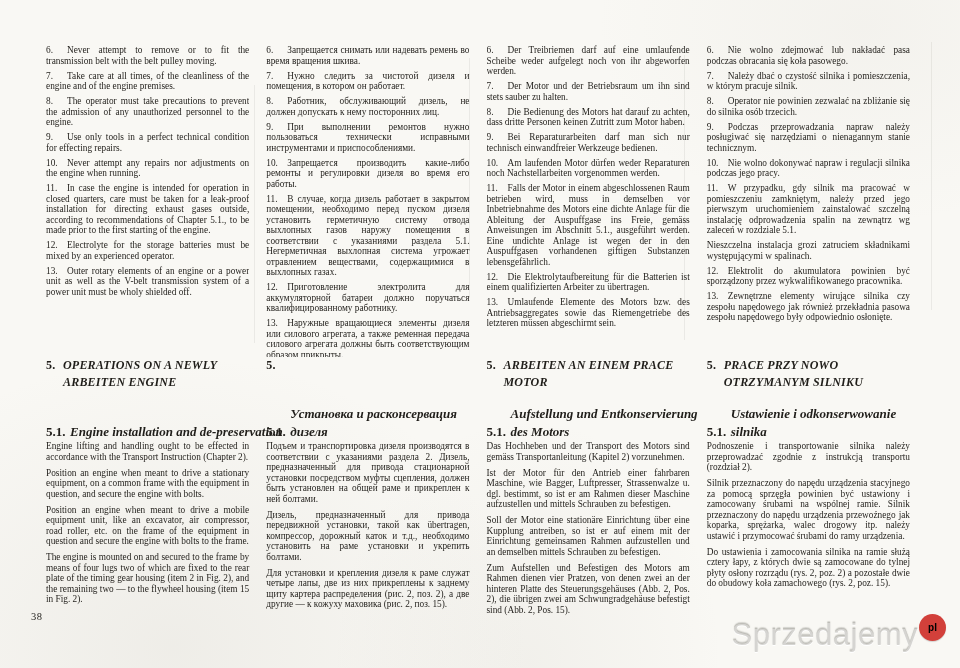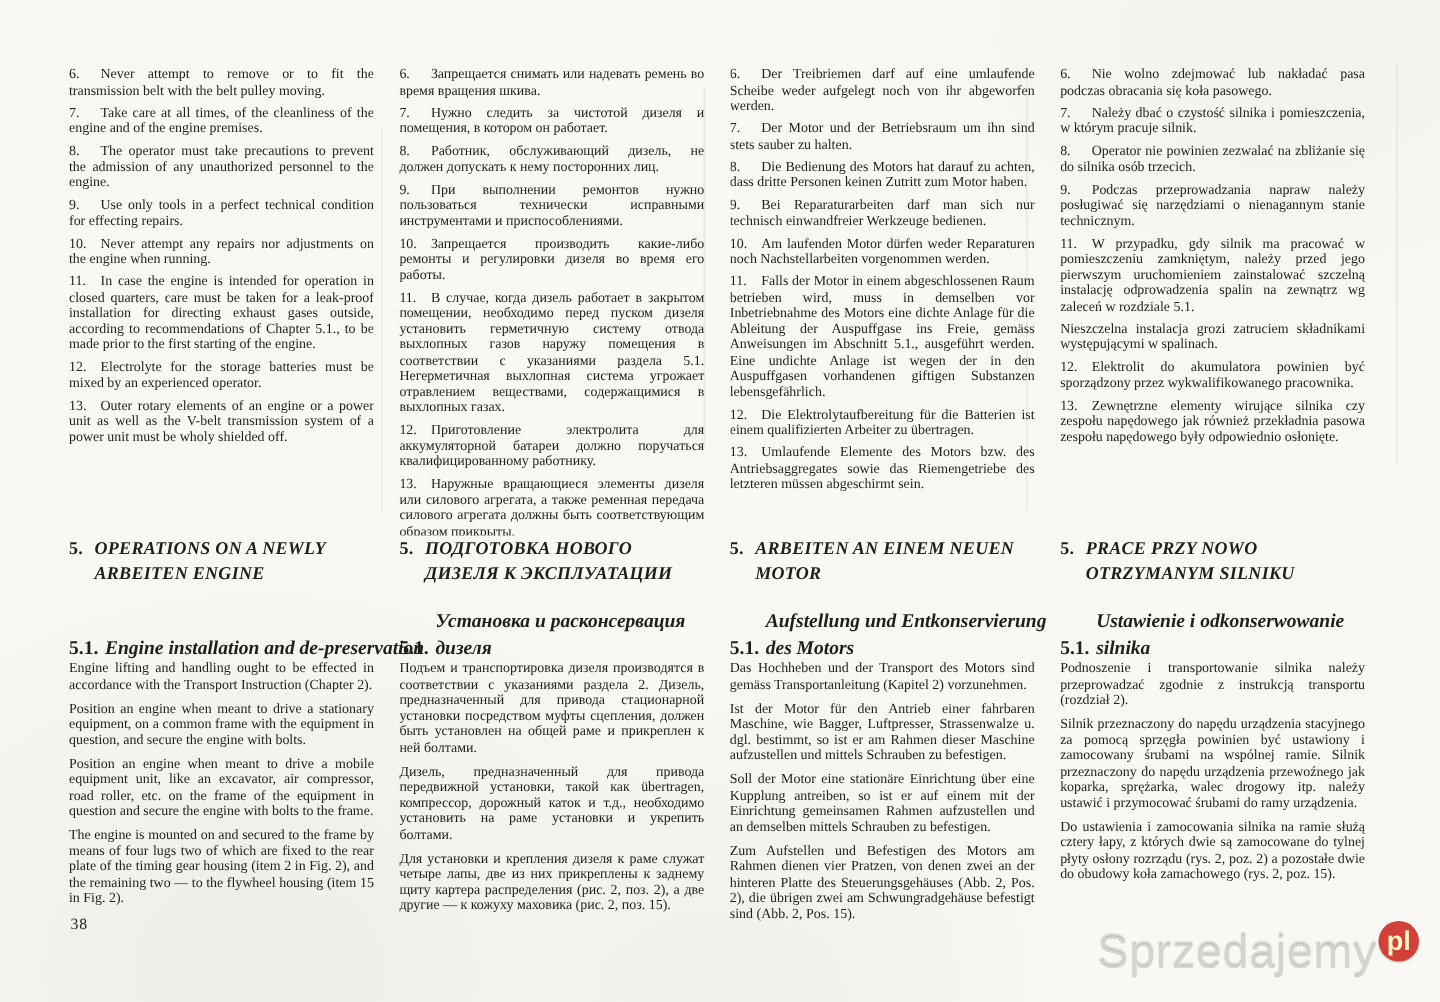--- a/index.html
+++ b/index.html
@@ -39,39 +39,39 @@
   .sub-head .h-num{flex:0 0 24px;}
   .h-lines{min-width:0;}
   .h-lines div{white-space:nowrap;font-style:italic;}
   .body-paras p{margin-bottom:5.5px;}
   .gutter-shadow{position:absolute;width:1px;background:rgba(110,106,96,0.10);}
   .gs1{left:254px;top:85px;height:258px;}
   .gs2{left:469px;top:58px;height:240px;}
   .gs3{left:684px;top:55px;height:285px;}
   .gs4{left:931px;top:42px;height:268px;}
   .page-number{
-    position:absolute;left:47px;top:611px;
+    position:absolute;left:31px;top:611px;
     font-size:10.5px;font-weight:400;letter-spacing:.5px;
   }
   .watermark{
     position:absolute;right:14px;bottom:10px;
     display:flex;align-items:flex-start;
     font-family:"Liberation Sans","DejaVu Sans",sans-serif;
     pointer-events:none;
   }
   .wm-text{
     font-size:31px;font-weight:400;letter-spacing:.5px;
     color:rgba(158,155,148,0.42);
     text-shadow:0 1px 0 rgba(255,255,255,0.95), 0 -1px 1px rgba(120,117,110,0.28);
     line-height:1.5;
   }
   .wm-badge{
     width:27px;height:27px;border-radius:50%;
-    background:#d2403a;color:#fef9c3;
-    font-size:18px;font-weight:700;
+    background:#d2403a;color:#000000;
+    font-size:10px;font-weight:700;
     display:flex;align-items:center;justify-content:center;
     margin-left:1px;margin-top:2px;
     box-shadow:0 1px 1px rgba(0,0,0,0.15);
   }
 </style>
 </head>
 <body>
 
 <div class="page">
 
@@ -119,24 +119,20 @@
           <p><span class="num">7.</span>Нужно следить за чистотой дизеля и помещения, в котором он работает.</p>
           <p><span class="num">8.</span>Работник, обслуживающий дизель, не должен допускать к нему посторонних лиц.</p>
           <p><span class="num">9.</span>При выполнении ремонтов нужно пользоваться технически исправными инструментами и приспособлениями.</p>
           <p><span class="num">10.</span>Запрещается производить какие-либо ремонты и регулировки дизеля во время его работы.</p>
           <p><span class="num">11.</span>В случае, когда дизель работает в закрытом помещении, необходимо перед пуском дизеля установить герметичную систему отвода выхлопных газов наружу помещения в соответствии с указаниями раздела 5.1. Негерметичная выхлопная система угрожает отравлением веществами, содержащимися в выхлопных газах.</p>
           <p><span class="num">12.</span>Приготовление электролита для аккумуляторной батареи должно поручаться квалифицированному работнику.</p>
           <p><span class="num">13.</span>Наружные вращающиеся элементы дизеля или силового агрегата, а также ременная передача силового агрегата должны быть соответствующим образом прикрыты.</p>
         </div>
       <h2 class="sec-head">
         <span class="h-num">5.</span>
-        <span class="h-lines">
-            <div>ПОДГОТОВКА НОВОГО</div>
-            <div>ДИЗЕЛЯ К ЭКСПЛУАТАЦИИ</div>
-          </span>
       </h2>
       <h3 class="sub-head">
         <span class="h-num">5.1.</span>
         <span class="h-lines">
             <div>Установка и расконсервация</div>
             <div>дизеля</div>
           </span>
       </h3>
       <div class="body-paras">
           <p>Подъем и транспортировка дизеля производятся в соответствии с указаниями раздела 2. Дизель, предназначенный для привода стационарной установки посредством муфты сцепления, должен быть установлен на общей раме и прикреплен к ней болтами.</p>
@@ -152,21 +148,21 @@
           <p><span class="num">8.</span>Die Bedienung des Motors hat darauf zu achten, dass dritte Personen keinen Zutritt zum Motor haben.</p>
           <p><span class="num">9.</span>Bei Reparaturarbeiten darf man sich nur technisch einwandfreier Werkzeuge bedienen.</p>
           <p><span class="num">10.</span>Am laufenden Motor dürfen weder Reparaturen noch Nachstellarbeiten vorgenommen werden.</p>
           <p><span class="num">11.</span>Falls der Motor in einem abgeschlossenen Raum betrieben wird, muss in demselben vor Inbetriebnahme des Motors eine dichte Anlage für die Ableitung der Auspuffgase ins Freie, gemäss Anweisungen im Abschnitt 5.1., ausgeführt werden. Eine undichte Anlage ist wegen der in den Auspuffgasen vorhandenen giftigen Substanzen lebensgefährlich.</p>
           <p><span class="num">12.</span>Die Elektrolytaufbereitung für die Batterien ist einem qualifizierten Arbeiter zu übertragen.</p>
           <p><span class="num">13.</span>Umlaufende Elemente des Motors bzw. des Antriebsaggregates sowie das Riemengetriebe des letzteren müssen abgeschirmt sein.</p>
         </div>
       <h2 class="sec-head">
         <span class="h-num">5.</span>
         <span class="h-lines">
-            <div>ARBEITEN AN EINEM NEUEN</div>
+            <div>ARBEITEN AN EINEM PRACE</div>
             <div>MOTOR</div>
           </span>
       </h2>
       <h3 class="sub-head">
         <span class="h-num">5.1.</span>
         <span class="h-lines">
             <div>Aufstellung und Entkonservierung</div>
             <div>des Motors</div>
           </span>
       </h3>
@@ -177,20 +173,21 @@
           <p>Zum Aufstellen und Befestigen des Motors am Rahmen dienen vier Pratzen, von denen zwei an der hinteren Platte des Steuerungsgehäuses (Abb. 2, Pos. 2), die übrigen zwei am Schwungradgehäuse befestigt sind (Abb. 2, Pos. 15).</p>
         </div>
     </section>
 
     <section class="col" lang="pl">
       <div class="items">
           <p><span class="num">6.</span>Nie wolno zdejmować lub nakładać pasa podczas obracania się koła pasowego.</p>
           <p><span class="num">7.</span>Należy dbać o czystość silnika i pomieszczenia, w którym pracuje silnik.</p>
           <p><span class="num">8.</span>Operator nie powinien zezwalać na zbliżanie się do silnika osób trzecich.</p>
           <p><span class="num">9.</span>Podczas przeprowadzania napraw należy posługiwać się narzędziami o nienagannym stanie technicznym.</p>
+          <p><span class="num">10.</span>Nie wolno dokonywać napraw i regulacji silnika podczas jego pracy.</p>
           <p><span class="num">11.</span>W przypadku, gdy silnik ma pracować w pomieszczeniu zamkniętym, należy przed jego pierwszym uruchomieniem zainstalować szczelną instalację odprowadzenia spalin na zewnątrz wg zaleceń w rozdziale 5.1.</p>
           <p>Nieszczelna instalacja grozi zatruciem składnikami występującymi w spalinach.</p>
           <p><span class="num">12.</span>Elektrolit do akumulatora powinien być sporządzony przez wykwalifikowanego pracownika.</p>
           <p><span class="num">13.</span>Zewnętrzne elementy wirujące silnika czy zespołu napędowego jak również przekładnia pasowa zespołu napędowego były odpowiednio osłonięte.</p>
         </div>
       <h2 class="sec-head">
         <span class="h-num">5.</span>
         <span class="h-lines">
             <div>PRACE PRZY NOWO</div>
             <div>OTRZYMANYM SILNIKU</div>

